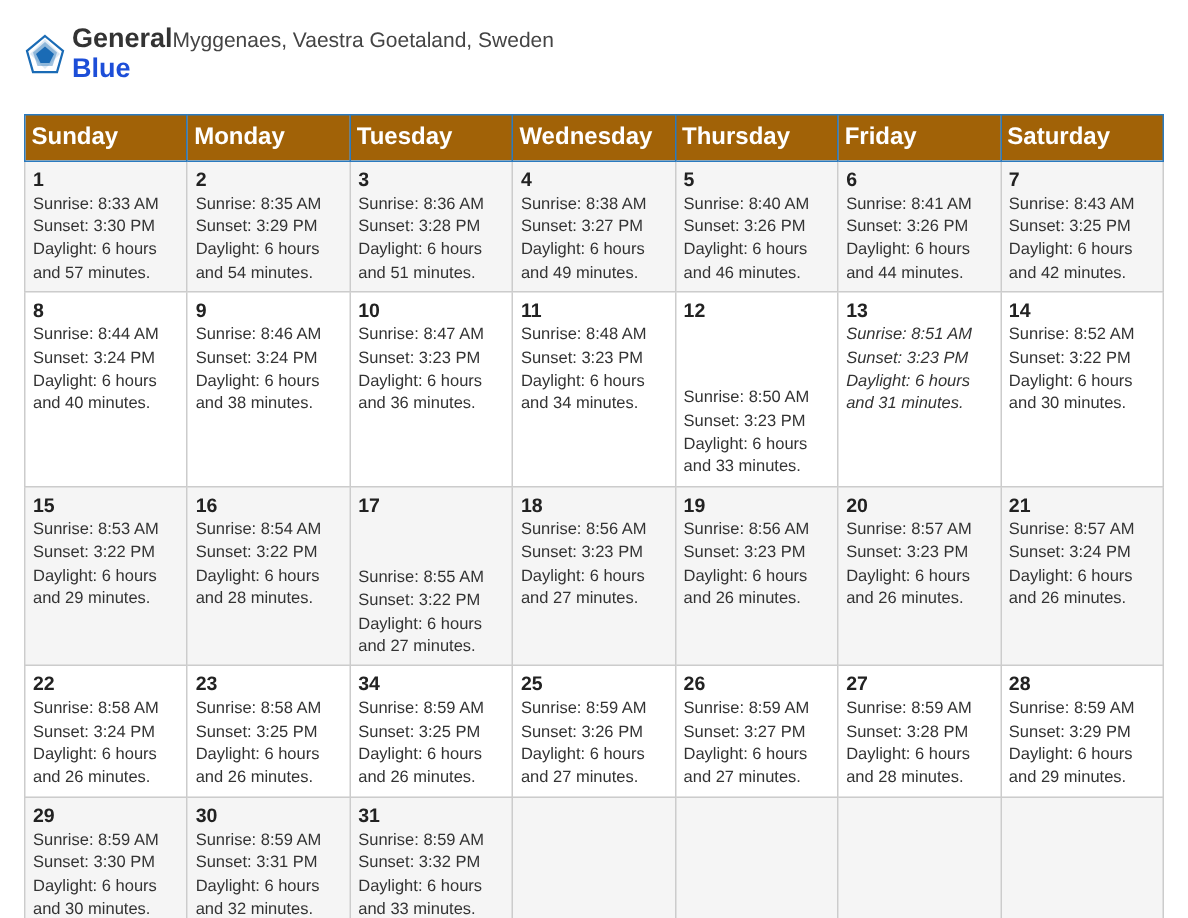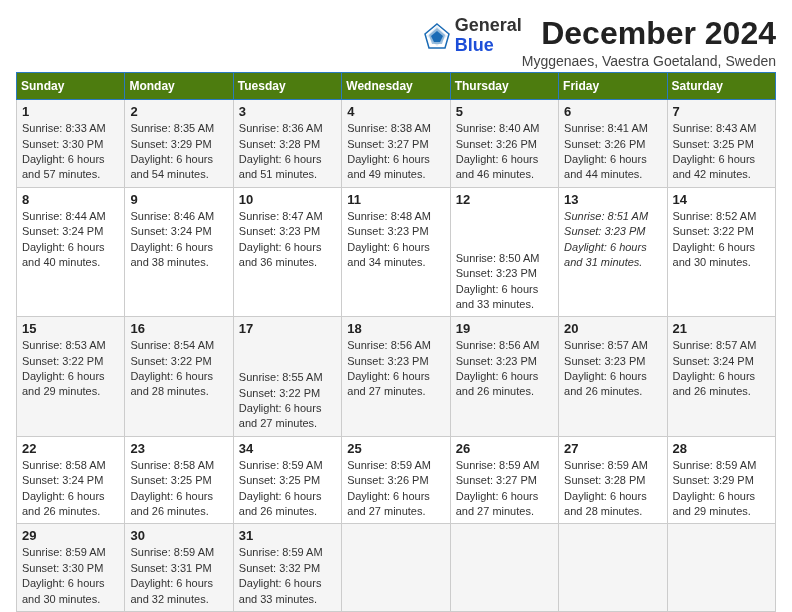--- a/index.html
+++ b/index.html
@@ -6,22 +6,22 @@
     body {
       font-family: Arial, sans-serif;
       background: #fff;
       width: 792px;
       min-height: 612px;
       padding: 16px;
     }
     .header {
       display: flex;
       align-items: flex-start;
-      justify-content: flex-end;
-      margin-bottom: 3px;
+      justify-content: flex-start;
+      margin-bottom: 20px;
     }
     .logo {
       display: flex;
       align-items: center;
       gap: 4px;
     }
     .logo-text {
       font-size: 18px;
       font-weight: bold;
       line-height: 1.1;
@@ -45,25 +45,25 @@
       font-size: 14px;
       color: #444;
       margin-top: 2px;
     }
     table {
       width: 100%;
       border-collapse: collapse;
       font-size: 11px;
     }
     thead tr th {
-      background: #4d7c0f;
+      background: #a16207;
       color: #fff;
       padding: 6px 4px;
       text-align: left;
-      font-size: 12px;
+      font-size: 16px;
       font-weight: bold;
       border: 1px solid #2a7abf;
     }
     tbody tr td {
       border: 1px solid #ccc;
       vertical-align: top;
       padding: 4px 5px;
       width: 14.28%;
       min-height: 80px;
       height: 80px;
@@ -100,21 +100,20 @@
       <polygon points="14,2 26,12 22,26 6,26 2,12" fill="none" stroke="#1a6bb5" stroke-width="1.5"></polygon>
       <polygon points="14,6 22,13 19,22 9,22 6,13" fill="#1a6bb5" opacity="0.4"></polygon>
       <polygon points="14,9 20,14 17,20 11,20 8,14" fill="#1a6bb5"></polygon>
     </svg>
     <div class="logo-text">
       <div><span class="logo-general">General</span></div>
       <div><span class="logo-blue">Blue</span></div>
     </div>
   </div>
   <div class="title-block">
-    <div class="calendar-title">December 2024</div>
     <div class="calendar-subtitle">Myggenaes, Vaestra Goetaland, Sweden</div>
   </div>
 </div>
 
 <table>
   <thead>
     <tr>
     <th>Sunday</th>
         <th>Monday</th>
         <th>Tuesday</th>

